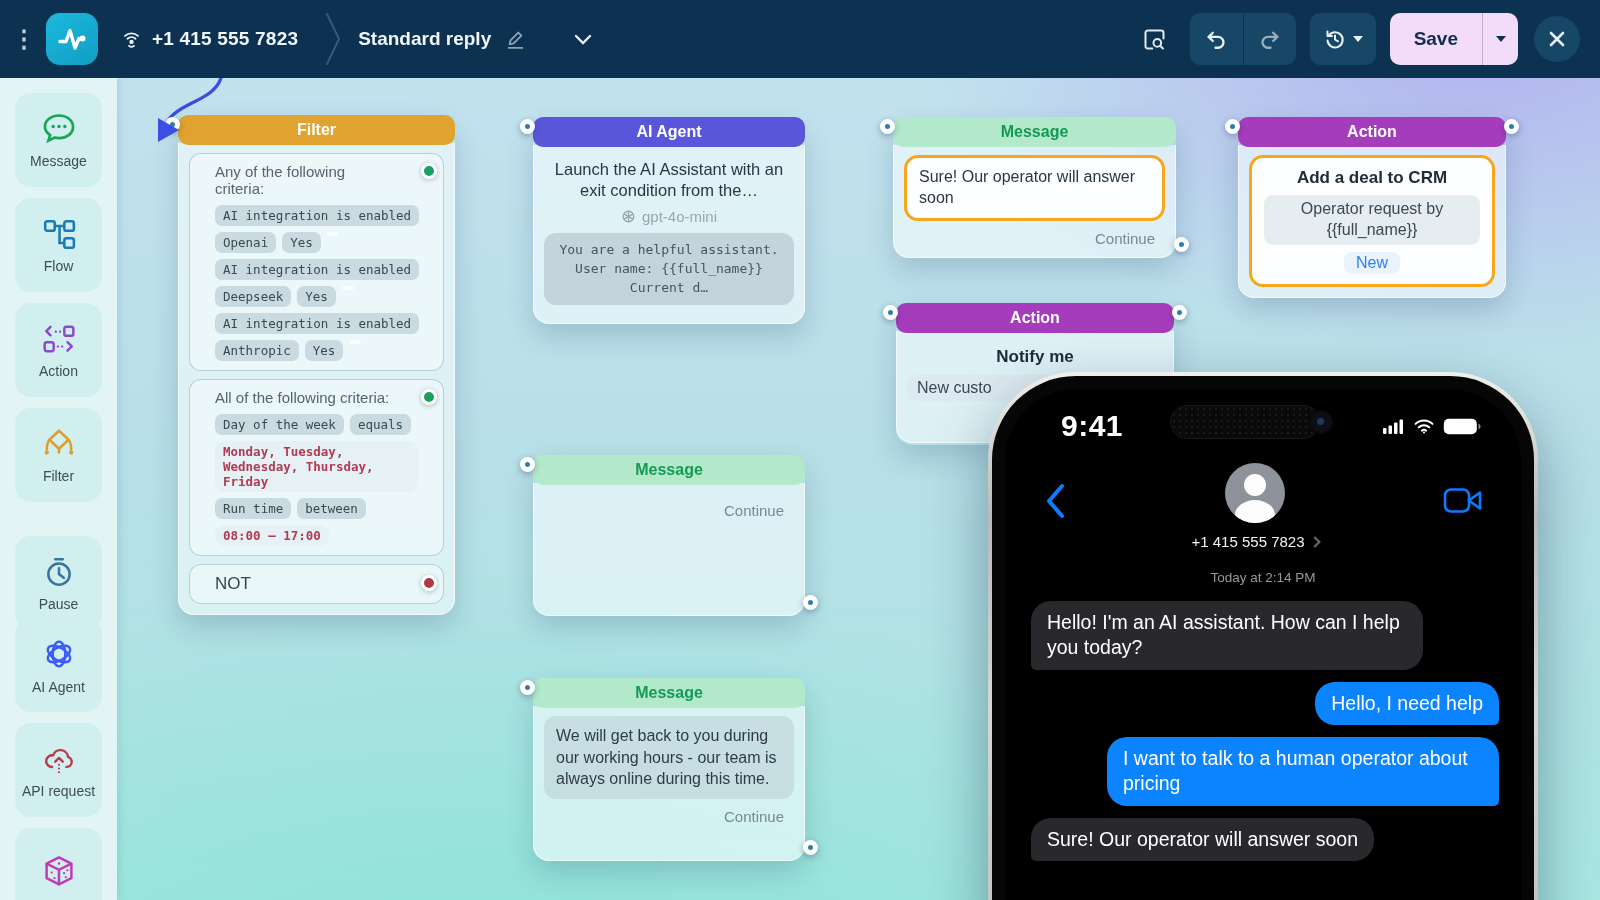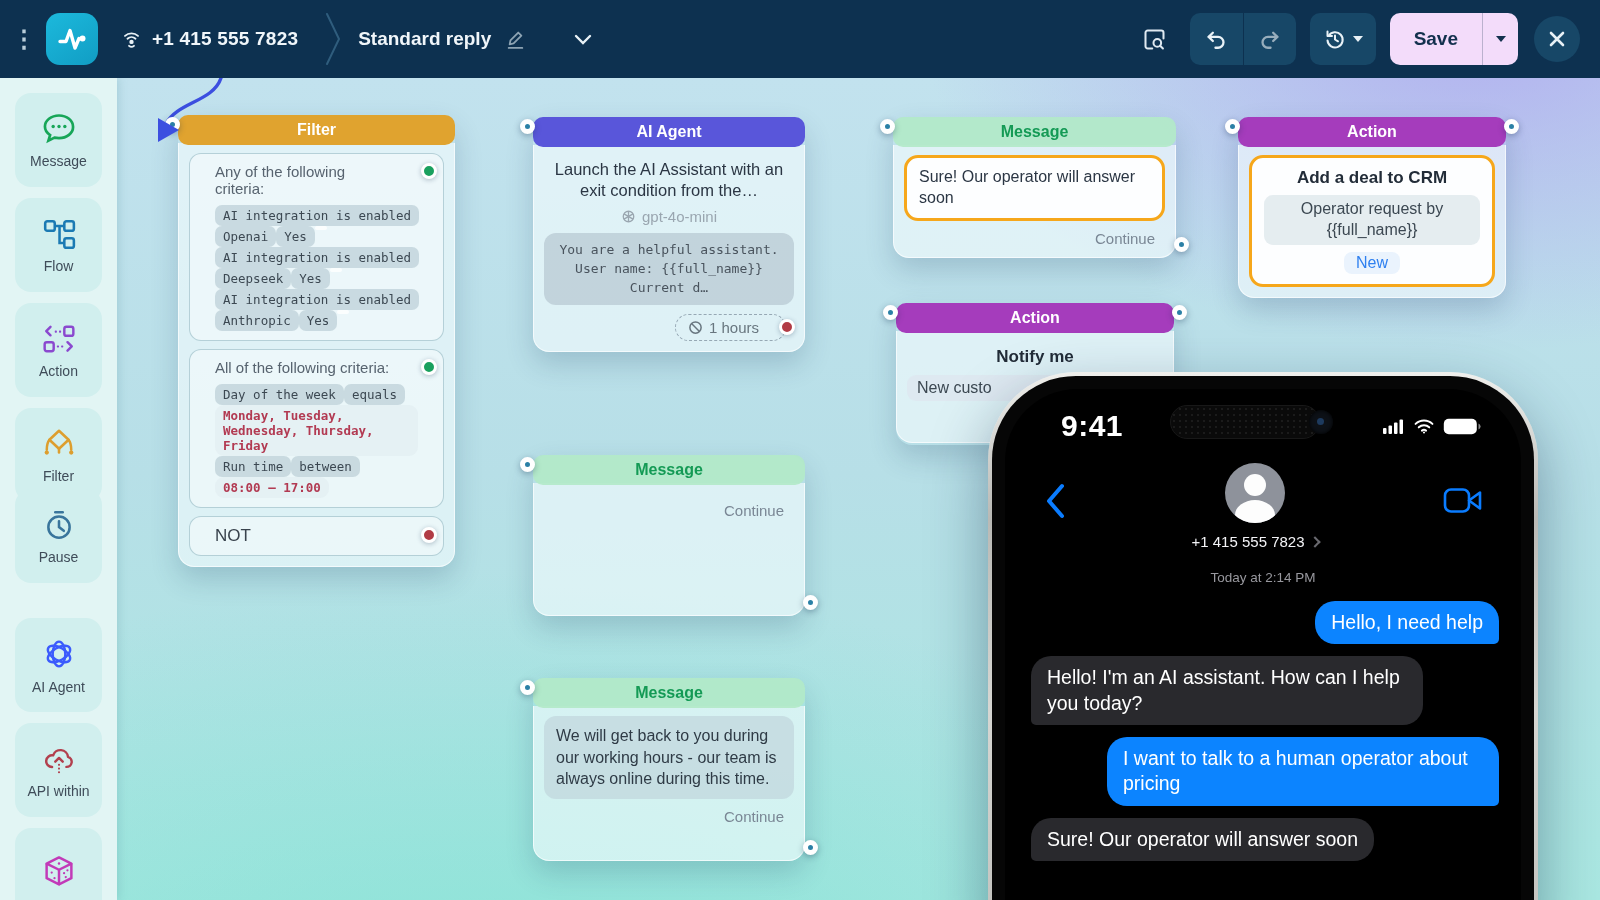--- a/index.html
+++ b/index.html
@@ -74,21 +74,21 @@
   .dot { position:absolute; width:16px; height:16px; border-radius:50%;
     border:3.5px solid #fff; box-shadow:0 1px 5px rgba(20,50,80,.30); }
   .dot.green { background:#1aa05e; }
   .dot.red { background:#b13b45; }
 
   
   .criteria-card { position:relative; background:rgba(255,255,255,.42); border:1.5px solid rgba(125,170,182,.5);
     border-radius:12px; padding:9px 25px; margin-bottom:8px; }
   .criteria-title { font-size:15px; color:#57636f; padding-right:26px; }
   .criteria-card .dot { right:6px; top:9px; }
-  .tag-wrap { display:flex; flex-wrap:wrap; margin-top:8px; }
+  .tag-wrap { display:flex; flex-wrap:wrap; gap:6px; margin-top:8px; }
   .tag { font-family:"DejaVu Sans Mono",monospace; font-size:12.5px; color:#3c4852;
     background:rgba(173,194,204,.55); border-radius:7px; padding:3px 8px; white-space:nowrap; }
   .tag.value { color:#b23a52; background:rgba(228,239,243,.8); white-space:normal; border-radius:9px;font-weight:bold; }
   .mini-dash { width:12px; height:4px; border-radius:2px; background:rgba(255,255,255,.8); }
   .not-card { display:flex; align-items:center; min-height:36px; margin-bottom:0; }
   .not-label { font-size:17px; color:#39434d; }
 
   
   .agent-title { font-size:16.5px; color:#2b3644; text-align:center; line-height:1.3; margin:4px 2px 6px; }
   .agent-model { display:flex; align-items:center; justify-content:center; gap:6px; color:#9aa6b0;
@@ -272,21 +272,21 @@
       <svg width="36" height="34" viewBox="0 0 32 32" fill="none" stroke="#dd9e2e" stroke-width="2.4" stroke-linecap="round" stroke-linejoin="round">
         <path d="M16 3.5 L25 12 L16 20.5 L7 12 Z"></path>
         <path d="M7 12 C4.5 15 4.5 17.5 4.5 21.5"></path>
           <circle cx="4.5" cy="24" r="2" fill="#dd9e2e" stroke="none"></circle>
         <path d="M25 12 C27.5 15 27.5 17.5 27.5 21.5"></path>
           <circle cx="27.5" cy="24" r="2" fill="#dd9e2e" stroke="none"></circle>
         <path d="M16 20.5 V24"></path>
       </svg>
       <span class="side-label">Filter</span>
     </div>
-    <div class="side-item" style="top:411px">
+    <div class="side-item" style="top:458px">
       <svg width="36" height="34" viewBox="0 0 32 32" fill="none" stroke="#39759c" stroke-width="2.4" stroke-linecap="round">
         <circle cx="16" cy="18" r="10"></circle>
           <path d="M16 12.5 V18 l4.5 3.5"></path>
           <path d="M12.5 4 h7"></path>
       </svg>
       <span class="side-label">Pause</span>
     </div>
     <div class="side-item" style="top:540px">
       <svg width="38" height="36" viewBox="0 0 32 32" fill="none" stroke="#3b5bfd" stroke-width="2.1">
         <ellipse cx="16" cy="16" rx="11" ry="5.6" transform="rotate(30 16 16)"></ellipse>
@@ -296,21 +296,21 @@
       <span class="side-label">AI Agent</span>
     </div>
     <div class="side-item" style="top:645px">
       <svg width="38" height="34" viewBox="0 0 32 32" fill="none" stroke="#b2404e" stroke-width="2.3" stroke-linecap="round" stroke-linejoin="round">
         <path d="M9.5 23.5 a5.5 5.5 0 1 1 1 -10.9 A7.2 7.2 0 0 1 24.5 14 a4.8 4.8 0 0 1 -1.5 9.4"></path>
         <path d="M12.5 18.5 L16 15 L19.5 18.5"></path>
         <circle cx="16" cy="21.5" r="1" fill="#b2404e" stroke="none"></circle>
           <circle cx="16" cy="25" r="1" fill="#b2404e" stroke="none"></circle>
           <circle cx="16" cy="28.5" r="1" fill="#b2404e" stroke="none"></circle>
       </svg>
-      <span class="side-label">API within</span>
+      <span class="side-label">API request</span>
     </div>
     <div class="side-item" style="top:750px">
       <svg width="38" height="36" viewBox="0 0 32 32" fill="none" stroke="#c23ab8" stroke-width="2.2" stroke-linejoin="round">
         <path d="M16 3 L27 8.5 L16 14 L5 8.5 Z"></path>
           <path d="M5 8.5 V21.5 L16 27 V14"></path>
           <path d="M27 8.5 V21.5 L16 27"></path>
         <circle cx="16" cy="8.5" r="1.1" fill="#c23ab8" stroke="none"></circle>
         <circle cx="9.5" cy="16.5" r="1" fill="#c23ab8" stroke="none"></circle>
           <circle cx="12" cy="21.5" r="1" fill="#c23ab8" stroke="none"></circle>
         <circle cx="20.5" cy="17" r="1" fill="#c23ab8" stroke="none"></circle>
@@ -383,30 +383,20 @@
       <div class="node-body">
         <div class="agent-title">Launch the AI Assistant with an exit condition from the…</div>
         <div class="agent-model">
           <svg width="15" height="15" viewBox="0 0 16 16" fill="none" stroke="#9aa6b0" stroke-width="1.4">
             <circle cx="8" cy="8" r="5.6"></circle>
               <path d="M8 2.4 L8 13.6 M3.2 5.2 L12.8 10.8 M3.2 10.8 L12.8 5.2"></path>
           </svg>
           <span>gpt-4o-mini</span>
         </div>
         <div class="prompt-box">You are a helpful assistant. User name: {{full_name}} Current d…</div>
-        <div class="timeout-row">
-          <div class="timeout-pill">
-            <svg width="15" height="15" viewBox="0 0 16 16" fill="none" stroke="#68767f" stroke-width="1.6">
-              <circle cx="8" cy="8" r="6"></circle>
-                <path d="M3.8 3.8 L12.2 12.2"></path>
-            </svg>
-            <span>1 hours</span>
-            <span class="dot red"></span>
-          </div>
-        </div>
       </div>
     </div>
 
     <div class="node" style="left:776px; top:39px; width:283px;">
       <div class="node-header hdr-message">Message</div>
       <span class="port in-hdr"></span>
       <div class="node-body" style="min-height:111px;">
         <div class="orange-box" style="padding-right:12px;">
           <span>Sure! Our operator will answer soon</span>
         </div>
@@ -494,22 +484,22 @@
                 <span class="name-chev"></span>
               </div>
             </div>
             <svg width="40" height="27" viewBox="0 0 40 27" fill="none" stroke="#0a7cff" stroke-width="2.6" stroke-linejoin="round" style="margin-top:18px">
               <rect x="2" y="2.5" width="24" height="22" rx="6"></rect>
                 <path d="M26 13.5 L37 5.5 V21.5 L26 13.5 Z"></path>
             </svg>
           </div>
           <div class="p-date">Today at 2:14 PM</div>
           <div class="p-msgs">
+            <div class="bubble left">Hello! I'm an AI assistant. How can I help you today?</div>
             <div class="bubble right">Hello, I need help</div>
-            <div class="bubble left">Hello! I'm an AI assistant. How can I help you today?</div>
             <div class="bubble right">I want to talk to a human operator about pricing</div>
             <div class="bubble left">Sure! Our operator will answer soon</div>
           </div>
         </div>
       </div>
     </div>
 
   </div>
 </div>
 

